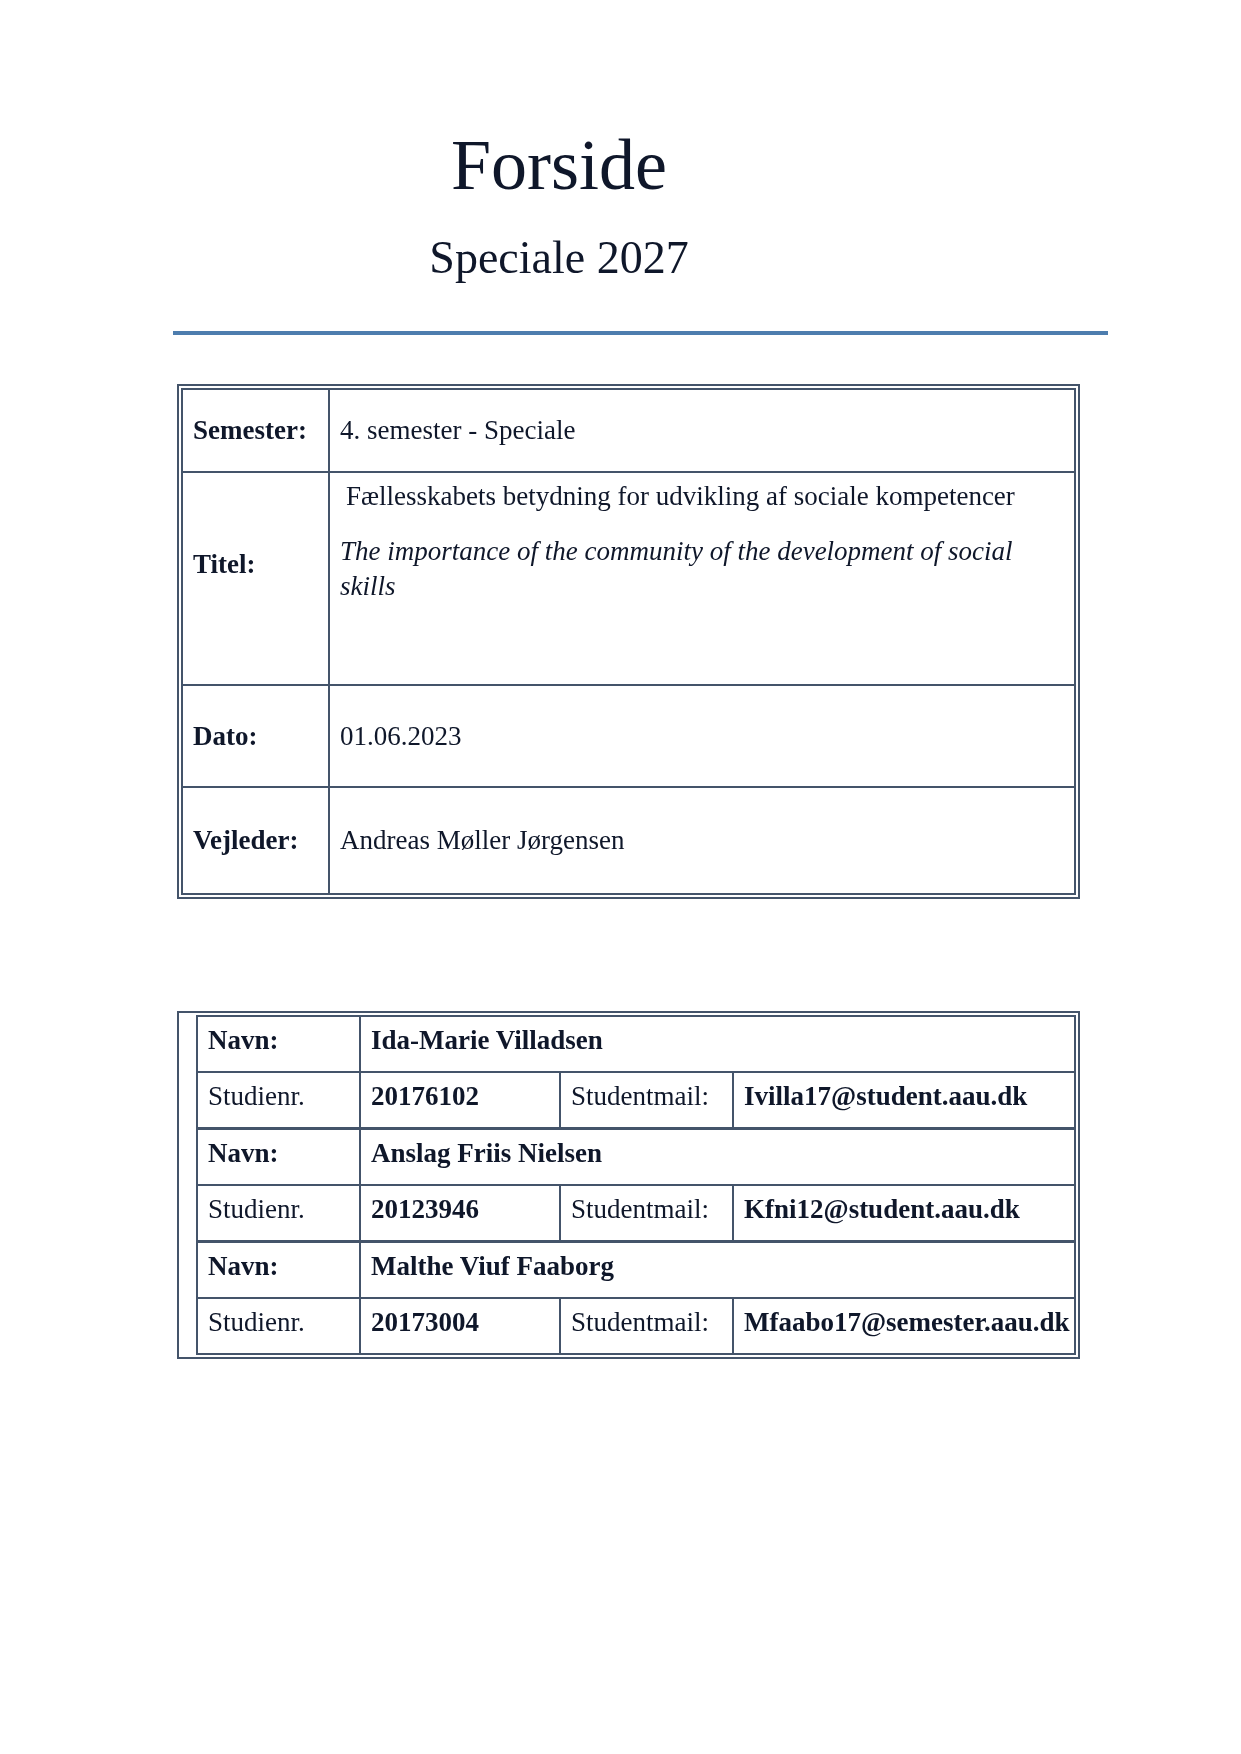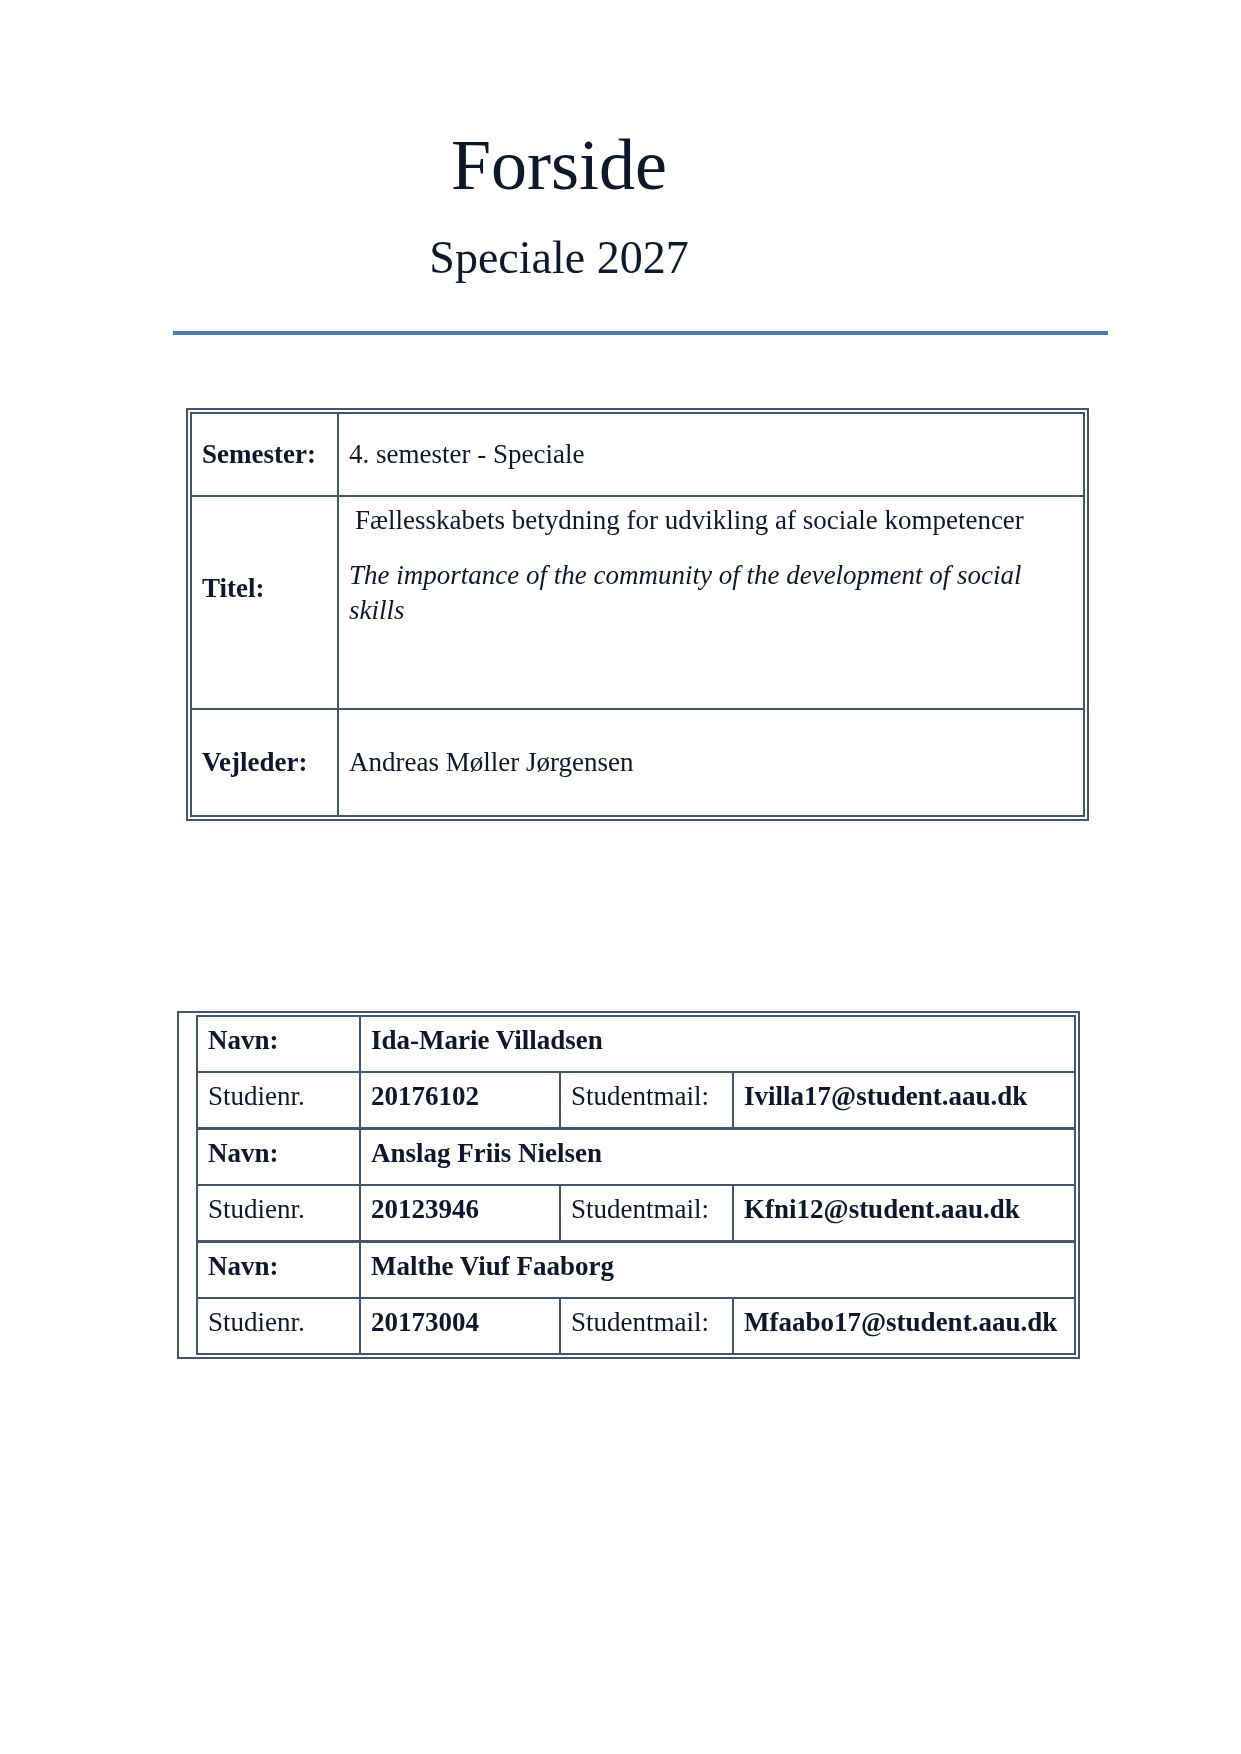--- a/index.html
+++ b/index.html
@@ -49,21 +49,21 @@
     width:100%;
     table-layout:fixed;
   }
   .tbl-wrap td{
     border:2px solid #44546a;
     font-size:27px;
     padding:4px 10px;
     overflow:hidden;
   }
   
-  .t1{top:408px;margin-left:9px;}
+  .t1{top:384px;}
   .t1 td{vertical-align:middle;}
   .t1 .lbl{font-weight:bold;}
   .t1 .r-semester td{height:73px;}
   .t1 .r-anslag td{height:94px;}
   .t1 .r-titel td{height:131px;vertical-align:top;}
   .t1 .r-dato td{height:92px;}
   .t1 .r-vejleder td{height:97px;}
   .t1 .r-titel .lbl{padding-top:76px;}
   .titel-da{padding-left:6px;margin-top:4px;}
   .titel-en{font-style:italic;margin-top:22px;line-height:1.3;}
@@ -96,20 +96,24 @@
           <tr class="r-semester">
         <td class="lbl">Semester:</td>
         <td>4. semester - Speciale</td>
       </tr>
       <tr class="r-titel">
         <td class="lbl">Titel:</td>
         <td>
           <div class="titel-da">Fællesskabets betydning for udvikling af sociale kompetencer</div>
           <div class="titel-en">The importance of the community of the development of social skills</div>
         </td>
+      </tr>
+      <tr class="r-dato">
+        <td class="lbl">Dato:</td>
+        <td>01.06.2023</td>
       </tr>
       <tr class="r-vejleder">
         <td class="lbl">Vejleder:</td>
         <td>Andreas Møller Jørgensen</td>
       </tr>
     </tbody>
       </table>
   </div>
 
   <div class="tbl-wrap t2" style="border-color: rgb(68, 84, 106);">
@@ -145,19 +149,19 @@
       </tr>
 
       <tr class="group-sep">
         <td class="lbl">Navn:</td>
         <td class="bold" colspan="3">Malthe Viuf Faaborg</td>
       </tr>
       <tr>
         <td>Studienr.</td>
         <td class="bold">20173004</td>
         <td>Studentmail:</td>
-        <td class="bold">Mfaabo17@student.aau.dk</td>
+        <td class="bold">Mfaabo17@semester.aau.dk</td>
       </tr>
     </tbody>
       </table>
   </div>
 
 </div>
 
 </body></html>

